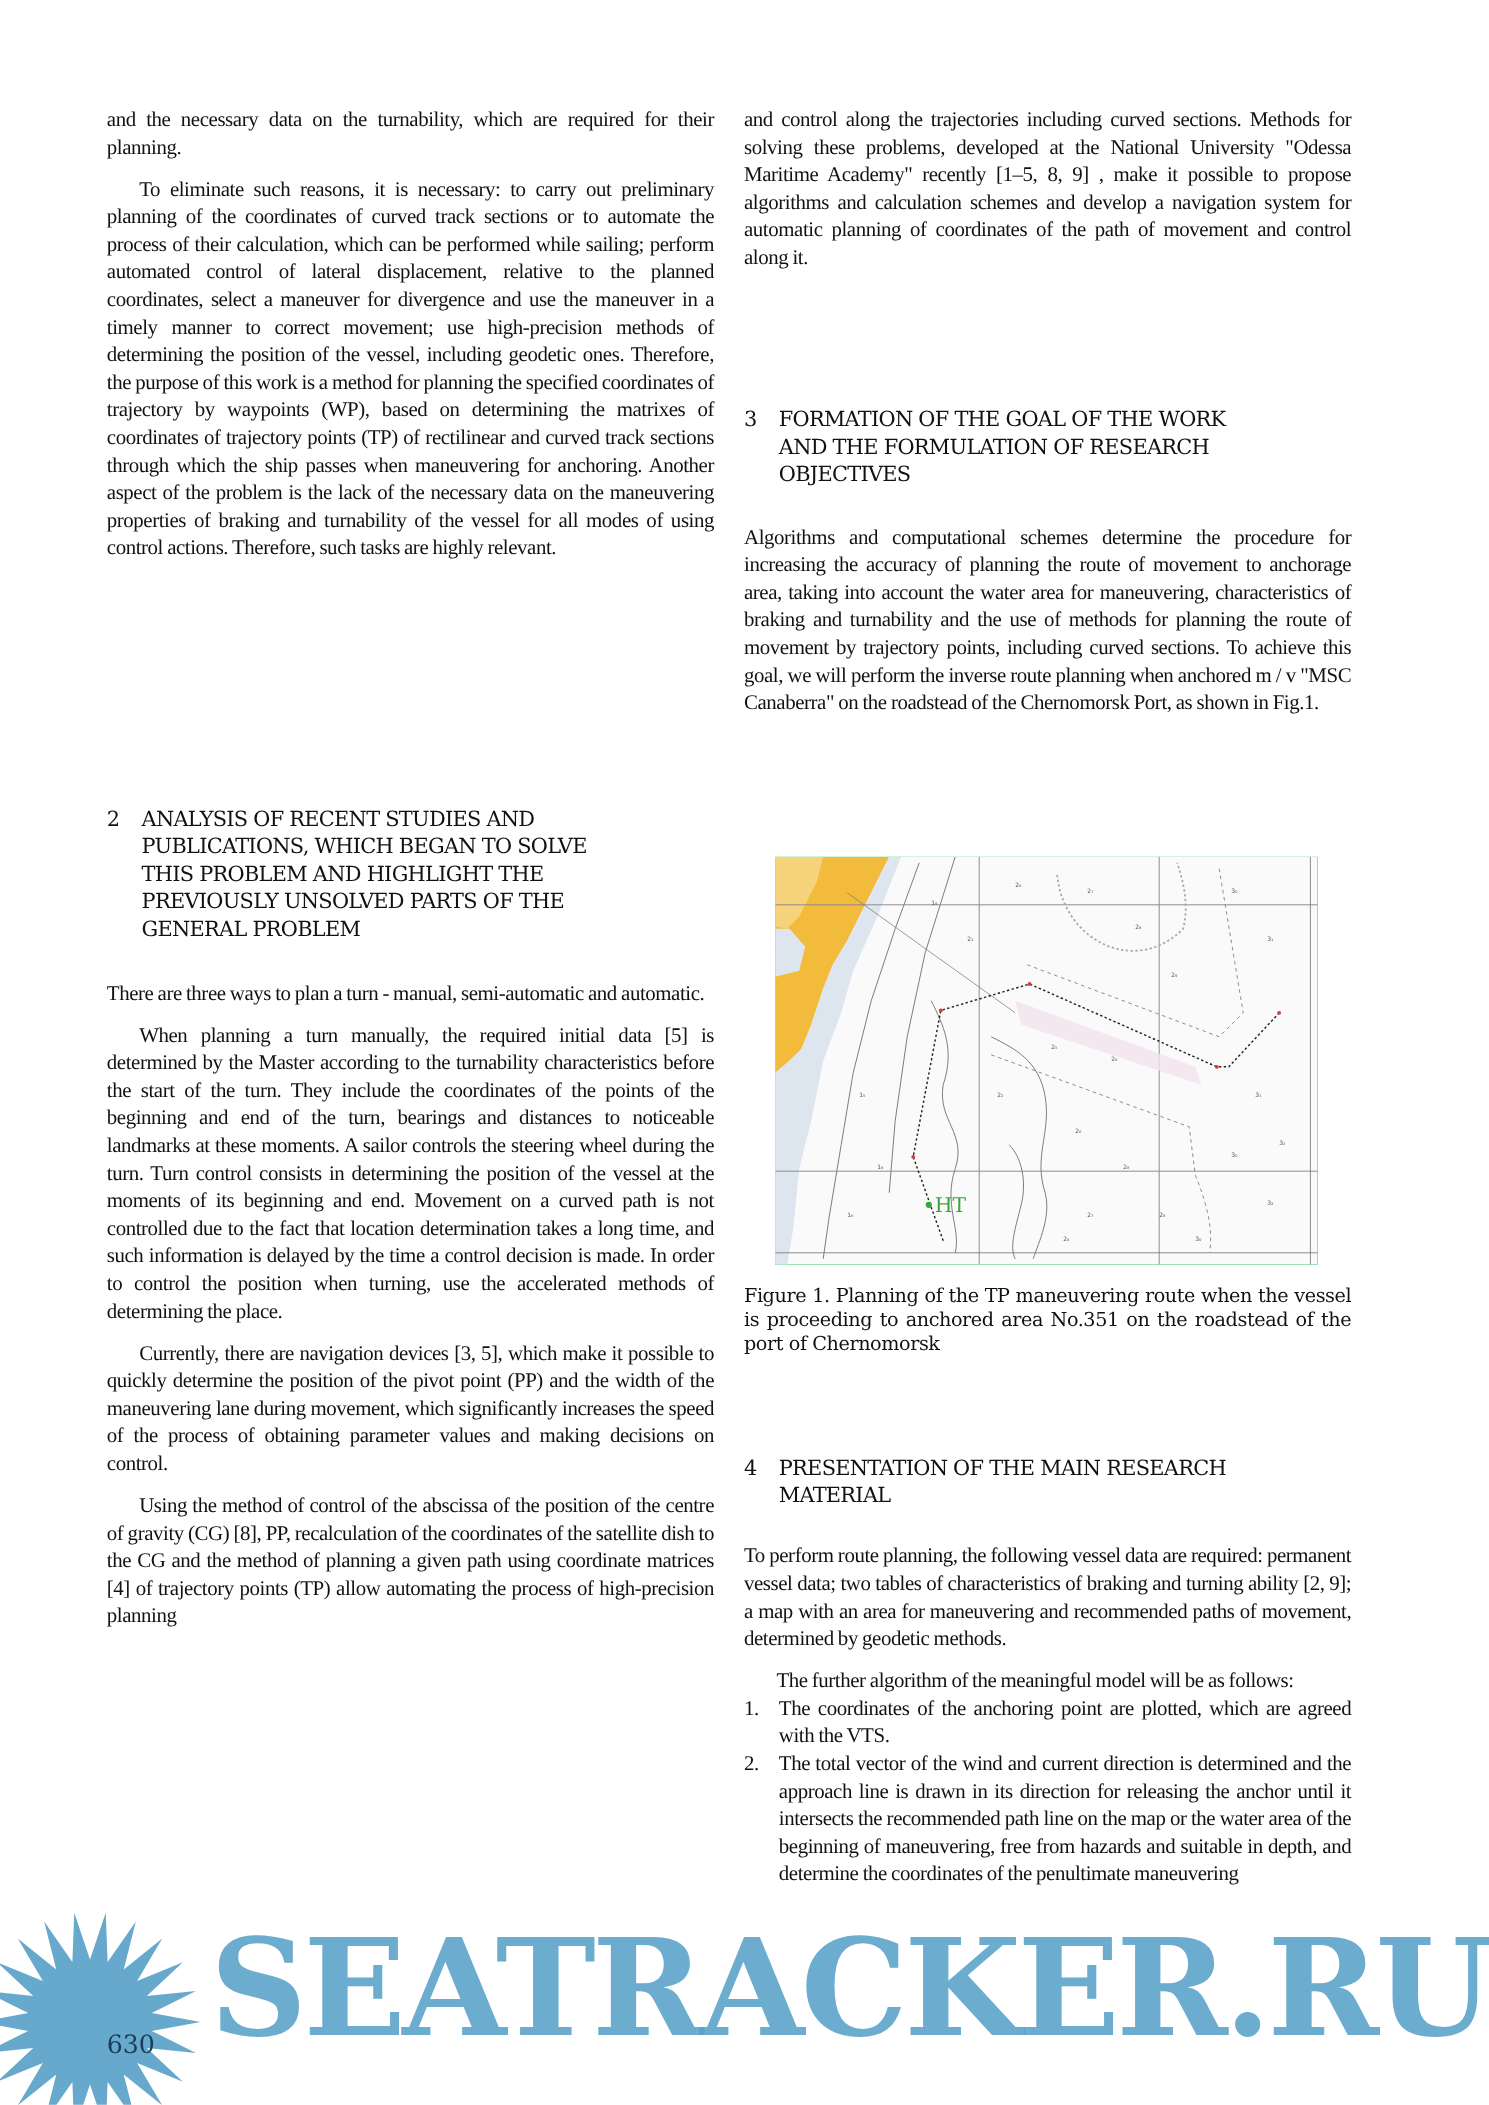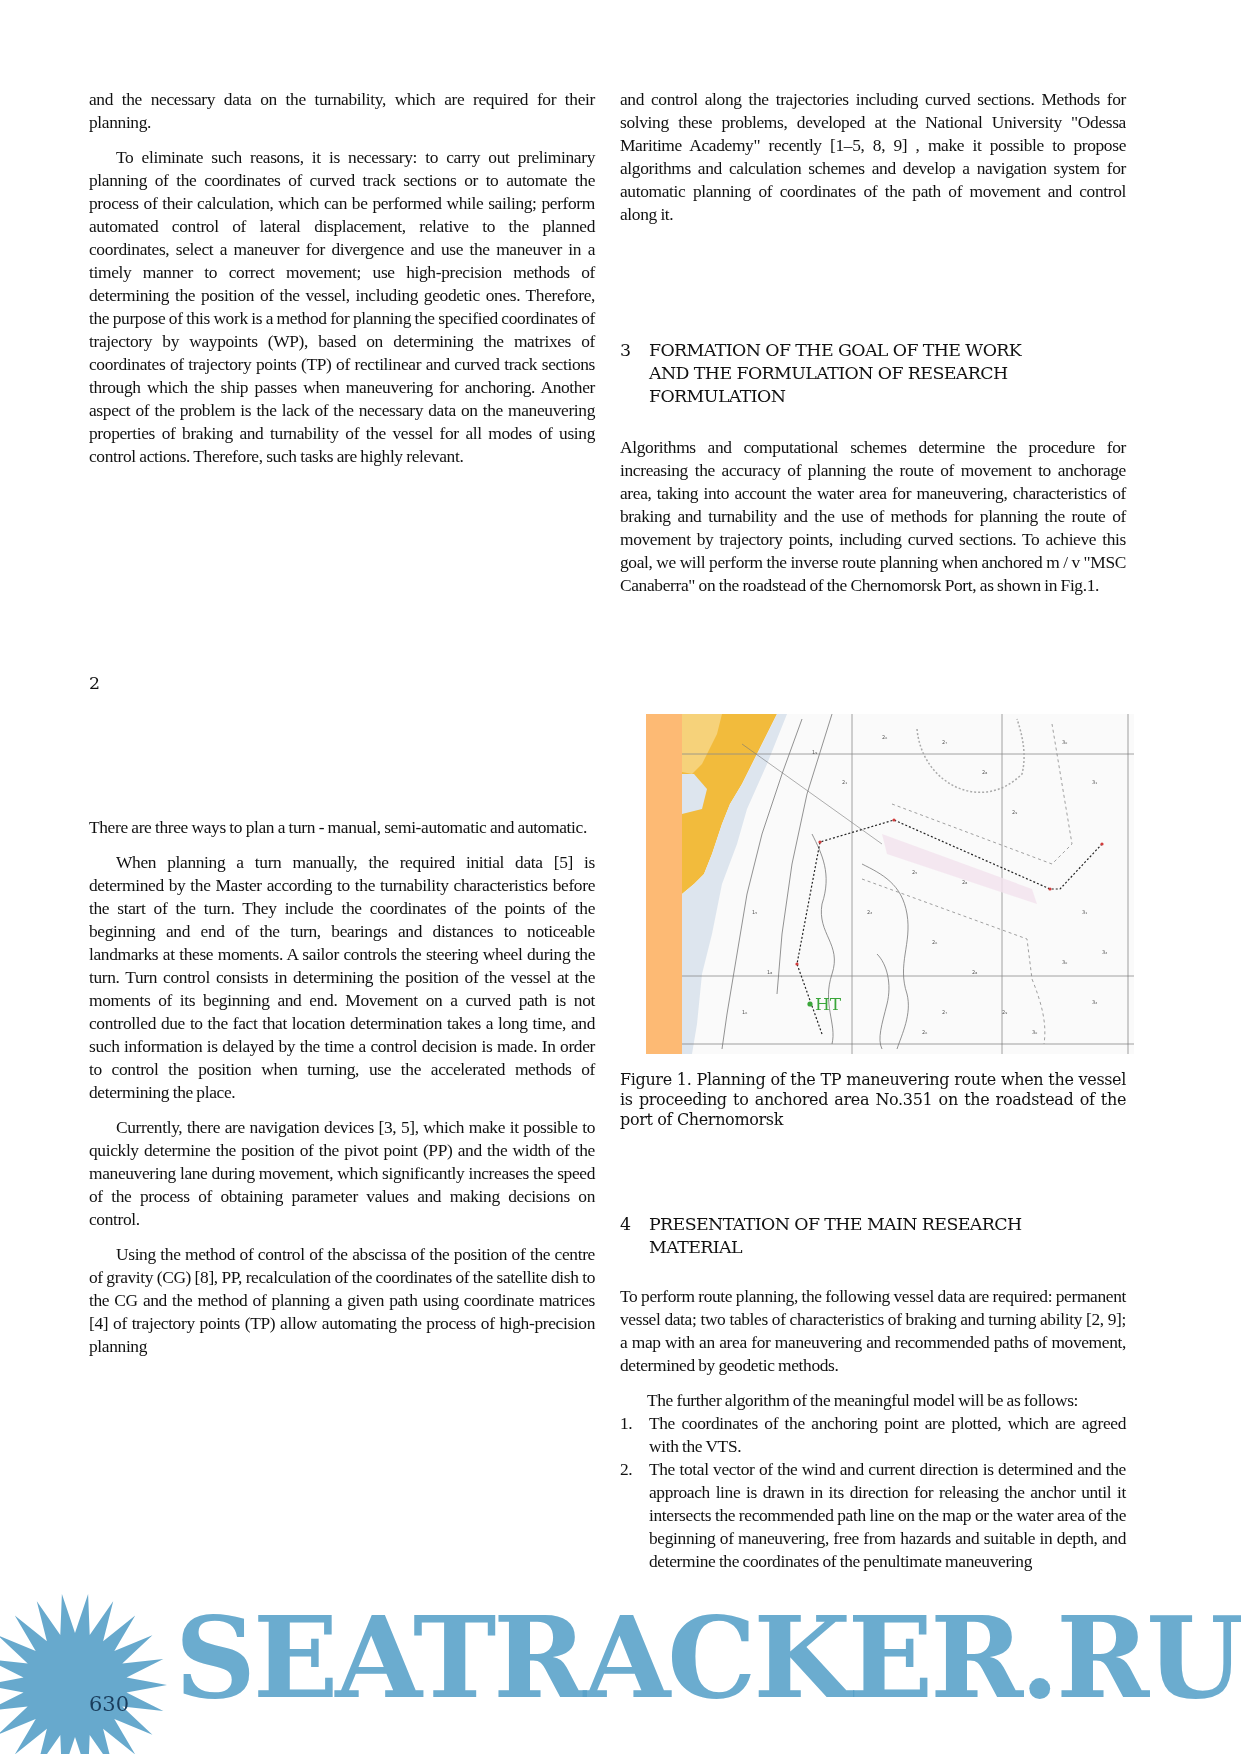--- a/index.html
+++ b/index.html
@@ -9,56 +9,63 @@
   .col-left { left: 89px; }
   .col-right { left: 620px; }
   .p { margin: 0; text-align: justify; hyphens: none; letter-spacing: -0.35px; word-spacing: -0.5px; }
   .indent { text-indent: 27px; }
   .gap { margin-top: 12px; }
   .heading { position: absolute; font-size: 17.4px; line-height: 23px; letter-spacing: -0.6px; }
   .heading .num { position: absolute; left: 0; top: 0; }
   .heading .txt { position: absolute; left: 29px; top: 0; white-space: nowrap; }
   .list-item { margin: 0; padding-left: 29px; text-indent: -29px; text-align: justify; letter-spacing: -0.35px; word-spacing: -0.5px; }
   .list-item .n { display: inline-block; width: 29px; text-indent: 0; }
-  .figure { position: absolute; left: 646px; top: 714px; width: 452px; height: 340px; background: #fdba74; overflow: hidden; padding-left: 36px; }
+  .figure { position: absolute; left: 646px; top: 714px; width: 452px; height: 340px; background: #22c55e; overflow: hidden; }
   .caption { position: absolute; left: 620px; top: 1070px; width: 506px; font-size: 16px; line-height: 20px; text-align: justify; letter-spacing: -0.35px; }
   .page-number { position: absolute; left: 89px; top: 1692px; font-size: 21px; color: #1a3d5c; }
   .watermark { position: absolute; left: 0; top: 1590px; width: 1241px; height: 164px; pointer-events: none; }
   .wm-text { position: absolute; left: 175px; top: 1602px; font-family: "DejaVu Serif", serif; font-weight: bold;
              font-size: 112px; letter-spacing: -3px; color: rgba(86,160,200,0.88); line-height: 1; white-space: nowrap; }
 </style>
 </head>
 <body>
 
 <div class="col col-left">
   <p class="p">and the necessary data on the turnability, which are required for their planning.</p>
   <p class="p indent gap">To eliminate such reasons, it is necessary: to carry out preliminary planning of the coordinates of curved track sections or to automate the process of their calculation, which can be performed while sailing; perform automated control of lateral displacement, relative to the planned coordinates, select a maneuver for divergence and use the maneuver in a timely manner to correct movement; use high-precision methods of determining the position of the vessel, including geodetic ones. Therefore, the purpose of this work is a method for planning the specified coordinates of trajectory by waypoints (WP), based on determining the matrixes of coordinates of trajectory points (TP) of rectilinear and curved track sections through which the ship passes when maneuvering for anchoring. Another aspect of the problem is the lack of the necessary data on the maneuvering properties of braking and turnability of the vessel for all modes of using control actions. Therefore, such tasks are highly relevant.</p>
 </div>
 
 <div class="heading" style="left:89px; top:672px; width:506px; height:118px;">
   <span class="num">2</span>
+  <div class="txt">
+    <div>ANALYSIS OF RECENT STUDIES AND</div>
+    <div>PUBLICATIONS, WHICH BEGAN TO SOLVE</div>
+    <div>THIS PROBLEM AND HIGHLIGHT THE</div>
+    <div>PREVIOUSLY UNSOLVED PARTS OF THE</div>
+    <div>GENERAL PROBLEM</div>
+  </div>
 </div>
 
 <div class="col col-left" style="top:816px;">
   <p class="p">There are three ways to plan a turn - manual, semi-automatic and automatic.</p>
   <p class="p indent gap">When planning a turn manually, the required initial data [5] is determined by the Master according to the turnability characteristics before the start of the turn. They include the coordinates of the points of the beginning and end of the turn, bearings and distances to noticeable landmarks at these moments. A sailor controls the steering wheel during the turn. Turn control consists in determining the position of the vessel at the moments of its beginning and end. Movement on a curved path is not controlled due to the fact that location determination takes a long time, and such information is delayed by the time a control decision is made. In order to control the position when turning, use the accelerated methods of determining the place.</p>
   <p class="p indent gap">Currently, there are navigation devices [3, 5], which make it possible to quickly determine the position of the pivot point (PP) and the width of the maneuvering lane during movement, which significantly increases the speed of the process of obtaining parameter values and making decisions on control.</p>
   <p class="p indent gap">Using the method of control of the abscissa of the position of the centre of gravity (CG) [8], PP, recalculation of the coordinates of the satellite dish to the CG and the method of planning a given path using coordinate matrices [4] of trajectory points (TP) allow automating the process of high-precision planning</p>
 </div>
 
 <div class="col col-right">
   <p class="p">and control along the trajectories including curved sections. Methods for solving these problems, developed at the National University "Odessa Maritime Academy" recently [1–5, 8, 9] , make it possible to propose algorithms and calculation schemes and develop a navigation system for automatic planning of coordinates of the path of movement and control along it.</p>
 </div>
 
 <div class="heading" style="left:620px; top:339px; width:506px; height:70px;">
   <span class="num">3</span>
   <div class="txt">
     <div>FORMATION OF THE GOAL OF THE WORK</div>
     <div>AND THE FORMULATION OF RESEARCH</div>
-    <div>FORMULATION</div>
+    <div>OBJECTIVES</div>
   </div>
 </div>
 
 <div class="col col-right" style="top:436px;">
   <p class="p">Algorithms and computational schemes determine the procedure for increasing the accuracy of planning the route of movement to anchorage area, taking into account the water area for maneuvering, characteristics of braking and turnability and the use of methods for planning the route of movement by trajectory points, including curved sections. To achieve this goal, we will perform the inverse route planning when anchored m / v "MSC Canaberra" on the roadstead of the Chernomorsk Port, as shown in Fig.1.</p>
 </div>
 
 <div class="figure">
   <svg width="452" height="340" viewBox="0 0 452 340">
     <rect x="0" y="0" width="452" height="340" fill="#fafafa"></rect>

